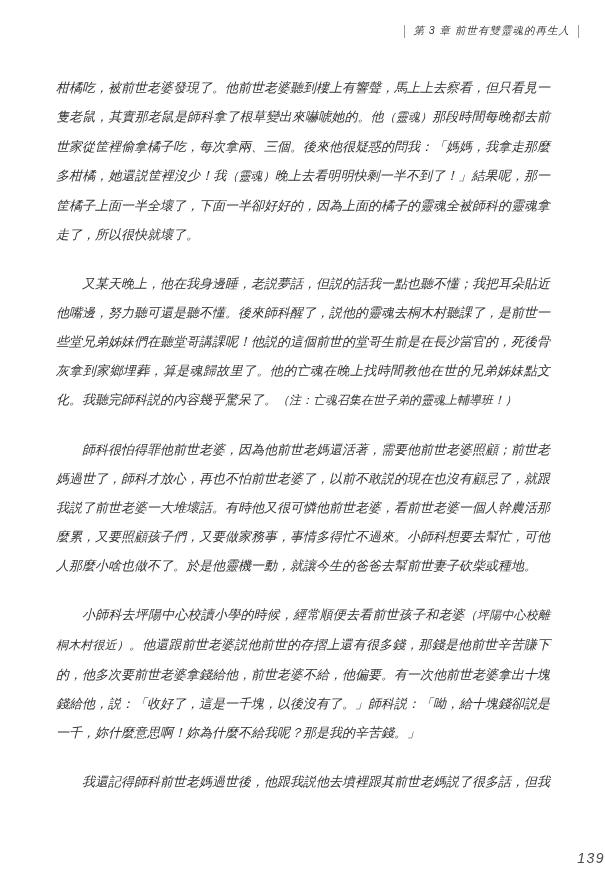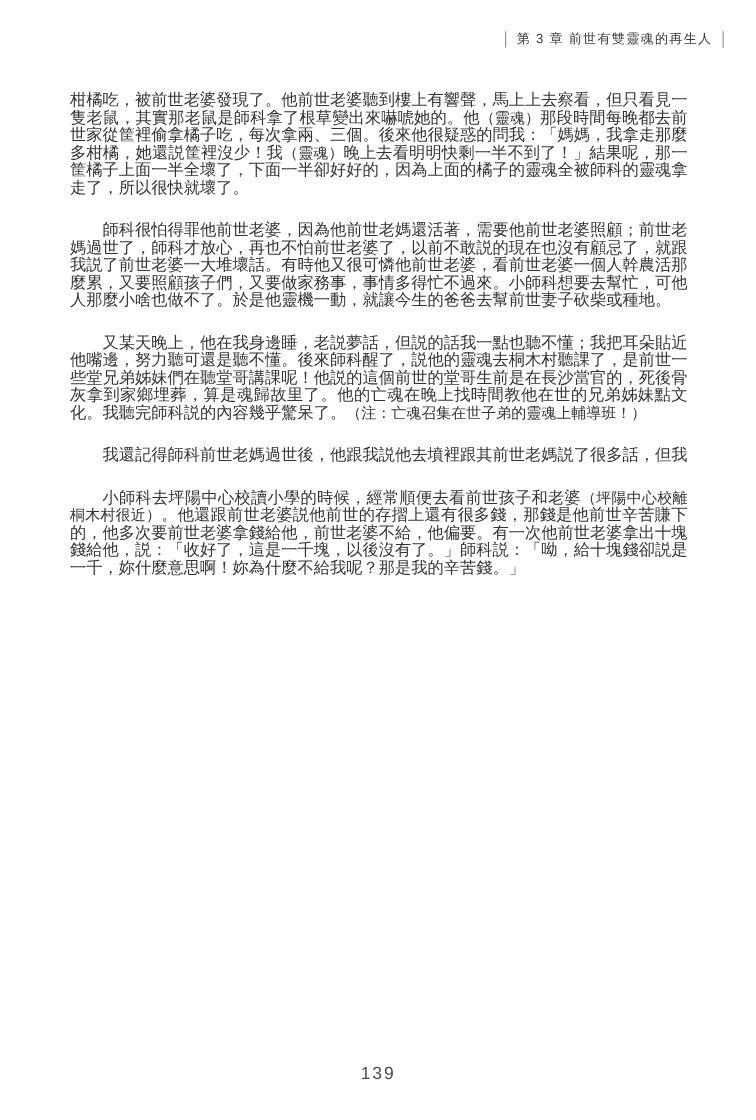--- a/index.html
+++ b/index.html
@@ -2,21 +2,21 @@
 <html style="--text-color: #333333; --header-color: #3a3a3a; --divider-color: #999999; --page-bg: #ffffff; --pagenum-color: #4a4a4a;"><head>
 <meta charset="utf-8">
 <style>
   :root {
     --text-color: #333333;
     --header-color: #3a3a3a;
     --divider-color: #999999;
     --page-bg: #ffffff;
     --pagenum-color: #4a4a4a;
   }
-  * { margin: 0; padding: 0; box-sizing: border-box; }
+  * { margin: 0; padding: 0; box-sizing: border-box; font-style: italic; }
   html, body { background: #e8e8e8; }
   .page {
     position: relative;
     width: 605px;
     height: 896px;
     margin: 0 auto;
     background: var(--page-bg);
     font-family: "Liberation Sans", sans-serif;
     color: var(--text-color);
     overflow: hidden;
@@ -37,60 +37,60 @@
     width: 1px;
     height: 13px;
     background: var(--divider-color);
   }
   .body-text {
     position: absolute;
     left: 56px;
     top: 73px;
     width: 494px;
     font-size: 13px;
-    line-height: 14px;
+    line-height: 29px;
     text-align: justify;
     text-justify: inter-ideograph;
     color: var(--text-color);
   }
   .body-text p {
     margin: 0 0 20px 0;
     word-break: break-all;
     overflow-wrap: anywhere;
   }
   .body-text p.indent { text-indent: 2em; }
   .body-text .kai {
     font-family: "DejaVu Serif", serif;
     font-size: 12px;
   }
   .page-number {
     position: absolute;
     left: 0;
     top: 850px;
     width: 100%;
-    text-align: center;
+    text-align: right;
     font-size: 14px;
     letter-spacing: 1.5px;
     color: var(--pagenum-color);
   }
 </style>
 </head>
 <body>
 
 <div class="page">
 
   <div class="running-head">
     <span class="vbar"></span>
     <span>第 3 章 前世有雙靈魂的再生人</span>
     <span class="vbar"></span>
   </div>
 
   <div class="body-text">
       <p><span>柑橘吃，被前世老婆發現了。他前世老婆聽到樓上有響聲，馬上上去察看，但只看見一隻老鼠，其實那老鼠是師科拿了根草變出來嚇唬她的。他</span><span class="kai">（靈魂）</span><span>那段時間每晚都去前世家從筐裡偷拿橘子吃，每次拿兩、三個。後來他很疑惑的問我：「媽媽，我拿走那麼多柑橘，她還説筐裡沒少！我</span><span class="kai">（靈魂）</span><span>晚上去看明明快剩一半不到了！」結果呢，那一筐橘子上面一半全壞了，下面一半卻好好的，因為上面的橘子的靈魂全被師科的靈魂拿走了，所以很快就壞了。</span></p>
+      <p class="indent"><span>又某天晚上，他在我身邊睡，老説夢話，但説的話我一點也聽不懂；我把耳朵貼近他嘴邊，努力聽可還是聽不懂。後來師科醒了，説他的靈魂去桐木村聽課了，是前世一些堂兄弟姊妹們在聽堂哥講課呢！他説的這個前世的堂哥生前是在長沙當官的，死後骨灰拿到家鄉埋葬，算是魂歸故里了。他的亡魂在晚上找時間教他在世的兄弟姊妹點文化。我聽完師科説的內容幾乎驚呆了。</span><span class="kai">（注：亡魂召集在世子弟的靈魂上輔導班！）</span></p>
       <p class="indent"><span>師科很怕得罪他前世老婆，因為他前世老媽還活著，需要他前世老婆照顧；前世老媽過世了，師科才放心，再也不怕前世老婆了，以前不敢説的現在也沒有顧忌了，就跟我説了前世老婆一大堆壞話。有時他又很可憐他前世老婆，看前世老婆一個人幹農活那麼累，又要照顧孩子們，又要做家務事，事情多得忙不過來。小師科想要去幫忙，可他人那麼小啥也做不了。於是他靈機一動，就讓今生的爸爸去幫前世妻子砍柴或種地。</span></p>
-      <p class="indent"><span>又某天晚上，他在我身邊睡，老説夢話，但説的話我一點也聽不懂；我把耳朵貼近他嘴邊，努力聽可還是聽不懂。後來師科醒了，説他的靈魂去桐木村聽課了，是前世一些堂兄弟姊妹們在聽堂哥講課呢！他説的這個前世的堂哥生前是在長沙當官的，死後骨灰拿到家鄉埋葬，算是魂歸故里了。他的亡魂在晚上找時間教他在世的兄弟姊妹點文化。我聽完師科説的內容幾乎驚呆了。</span><span class="kai">（注：亡魂召集在世子弟的靈魂上輔導班！）</span></p>
+      <p class="indent"><span>小師科去坪陽中心校讀小學的時候，經常順便去看前世孩子和老婆</span><span class="kai">（坪陽中心校離桐木村很近）</span><span>。他還跟前世老婆説他前世的存摺上還有很多錢，那錢是他前世辛苦賺下的，他多次要前世老婆拿錢給他，前世老婆不給，他偏要。有一次他前世老婆拿出十塊錢給他，説：「收好了，這是一千塊，以後沒有了。」師科説：「呦，給十塊錢卻説是一千，妳什麼意思啊！妳為什麼不給我呢？那是我的辛苦錢。」</span></p>
       <p class="indent"><span>我還記得師科前世老媽過世後，他跟我説他去墳裡跟其前世老媽説了很多話，但我</span></p>
-      <p class="indent"><span>小師科去坪陽中心校讀小學的時候，經常順便去看前世孩子和老婆</span><span class="kai">（坪陽中心校離桐木村很近）</span><span>。他還跟前世老婆説他前世的存摺上還有很多錢，那錢是他前世辛苦賺下的，他多次要前世老婆拿錢給他，前世老婆不給，他偏要。有一次他前世老婆拿出十塊錢給他，説：「收好了，這是一千塊，以後沒有了。」師科説：「呦，給十塊錢卻説是一千，妳什麼意思啊！妳為什麼不給我呢？那是我的辛苦錢。」</span></p>
     </div>
 
   <div class="page-number">139</div>
 
 </div>
 
 </body></html>

